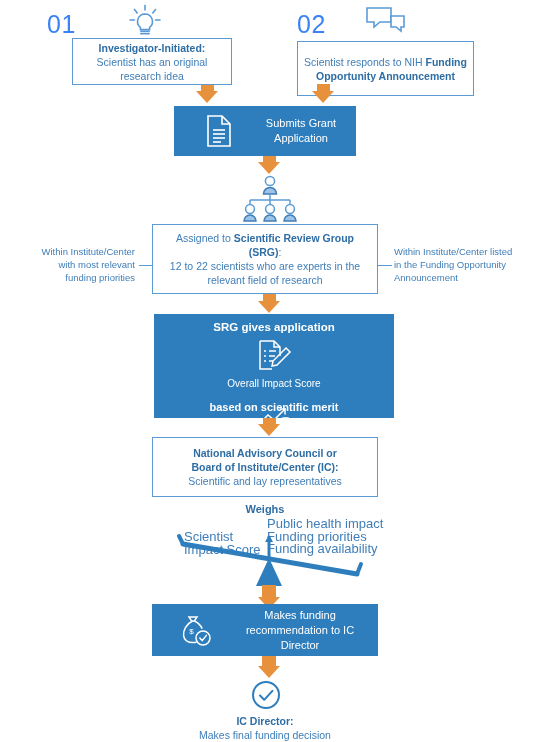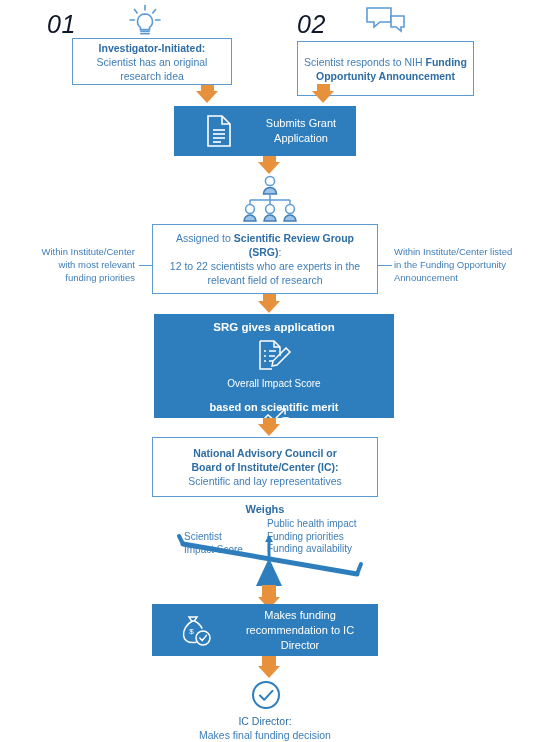--- a/index.html
+++ b/index.html
@@ -13,25 +13,24 @@
     position: relative;
     font-family: "Liberation Sans", sans-serif;
     color: #3b7ab5;
     overflow: hidden;
   }
   .abs { position: absolute; }
 
   
   .step-num {
     font-size: 25px;
-    color: #0f172a;
+    color: #3b82f6;
     font-weight: 400;
     letter-spacing: 0.5px;
     line-height: 1;
-    font-style: italic;
   }
 
   
   .obox {
     border: 1px solid #5b9bd5;
     background: #ffffff;
     box-sizing: border-box;
     display: flex;
     align-items: center;
     justify-content: center;
@@ -80,29 +79,29 @@
     height: 1px;
   }
 
   
   .plain {
     font-size: 10.5px;
     line-height: 14px;
     color: #3f7eb8;
     text-align: center;
   }
-  .plain b { font-weight: normal; color: #2e6da4; }
+  .plain b { font-weight: bold; color: #2e6da4; }
   .weighs {
     font-size: 11px;
     font-weight: bold;
     color: #2e6da4;
     text-align: center;
   }
   .scale-label {
-    font-size: 10px;
+    font-size: 13px;
     line-height: 12.5px;
     color: #3f7eb8;
   }
   .divider-v {
     width: 1px;
     background: rgba(255,255,255,0.65);
   }
   .srg-title {
     font-size: 11.5px;
     font-weight: bold;

